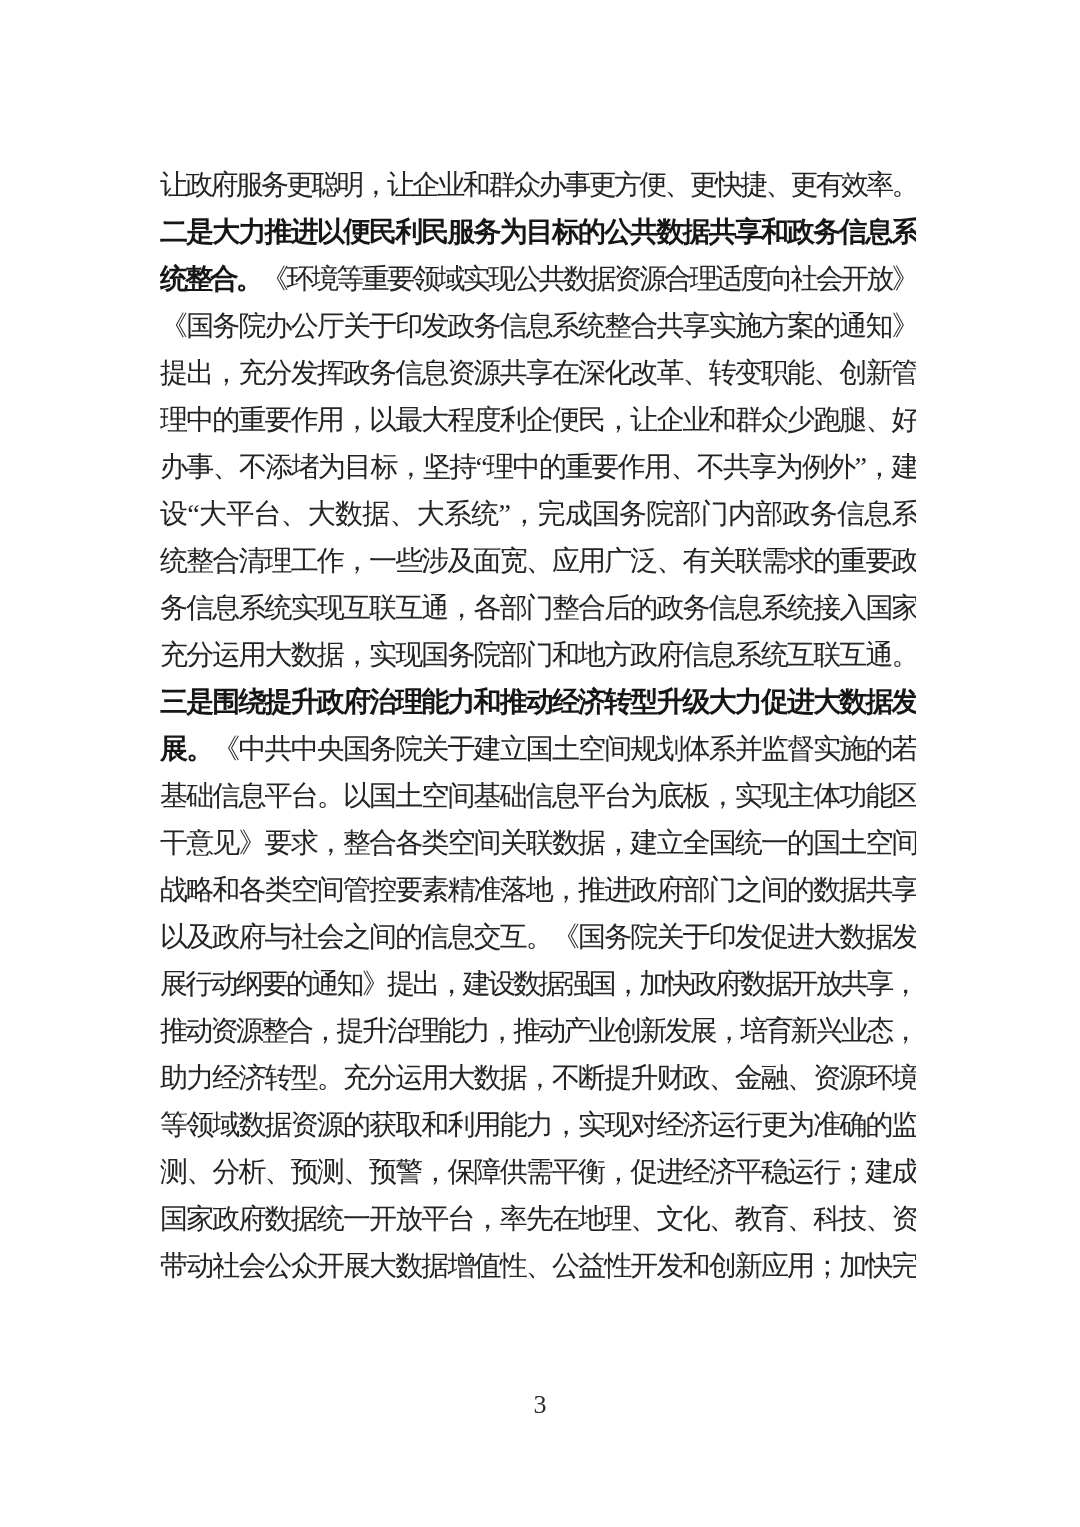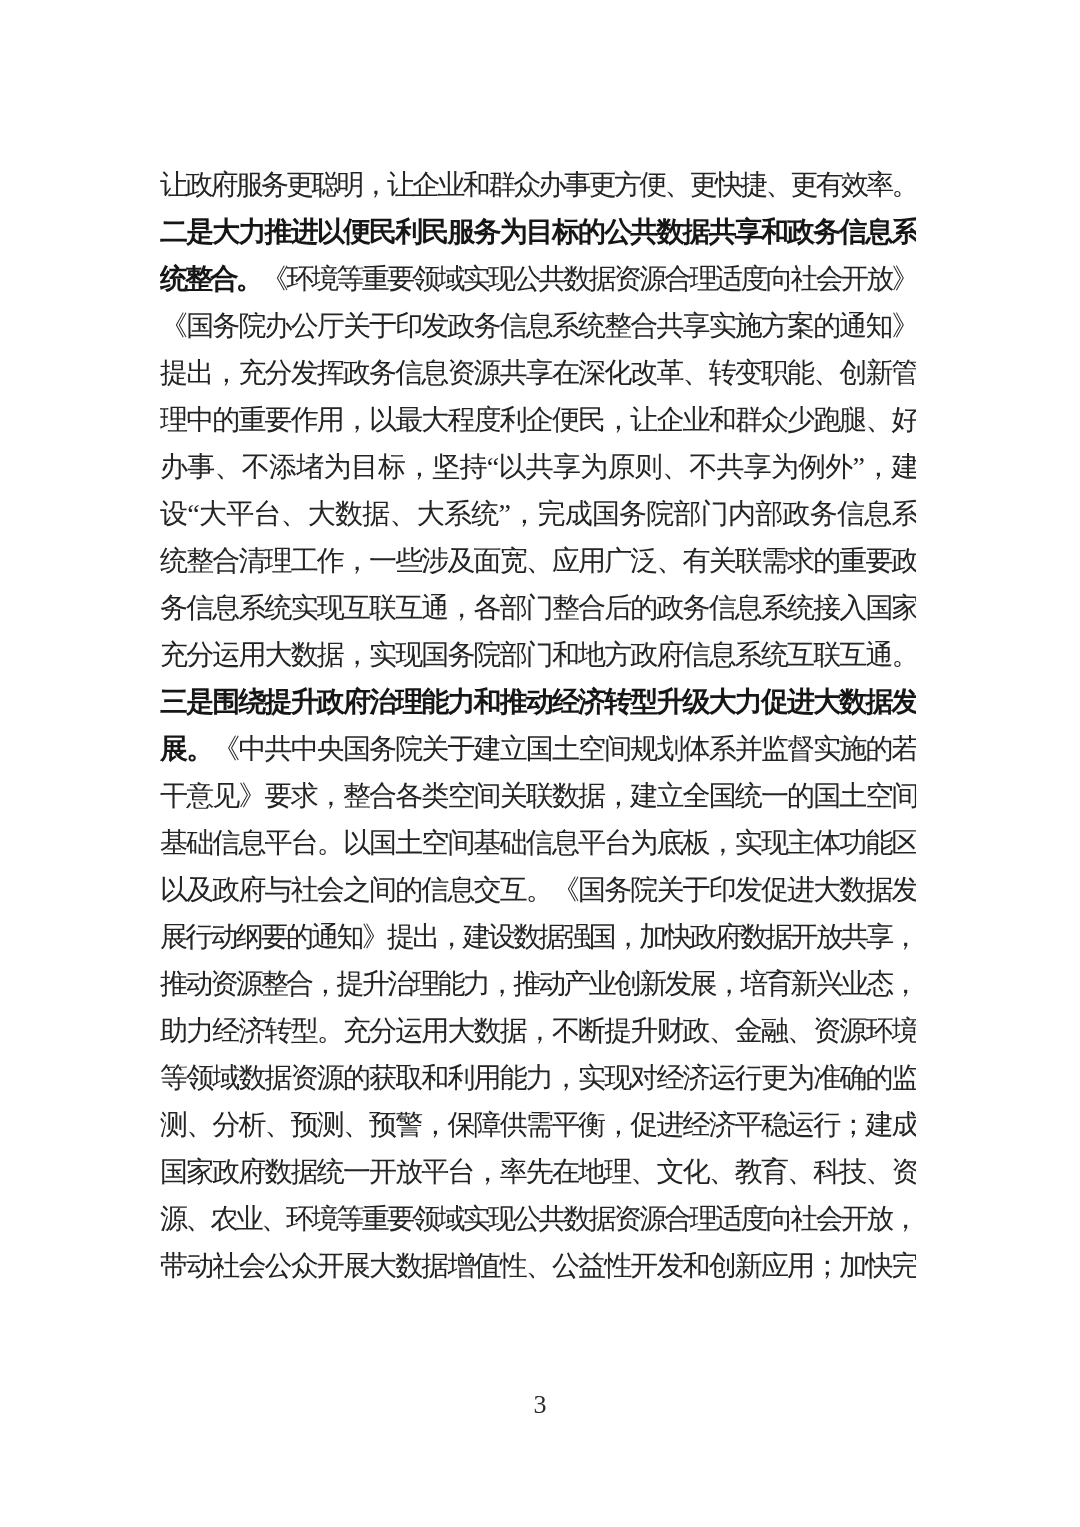--- a/index.html
+++ b/index.html
@@ -57,35 +57,35 @@
 <body>
 
 <div class="page">
   <div class="body-text" id="doc-lines">
       <div class="line"><span class="seg">让政府服务更聪明，让企业和群众办事更方便、更快捷、更有效率。</span></div>
       <div class="line"><span class="seg bold">二是大力推进以便民利民服务为目标的公共数据共享和政务信息系</span></div>
       <div class="line"><span class="seg bold">统整合。</span><span class="seg">《环境等重要领域实现公共数据资源合理适度向社会开放》</span></div>
       <div class="line"><span class="seg">《国务院办公厅关于印发政务信息系统整合共享实施方案的通知》</span></div>
       <div class="line"><span class="seg">提出，充分发挥政务信息资源共享在深化改革、转变职能、创新管</span></div>
       <div class="line"><span class="seg">理中的重要作用，以最大程度利企便民，让企业和群众少跑腿、好</span></div>
-      <div class="line"><span class="seg">办事、不添堵为目标，坚持“以共享为原则、不共享为例外”，建</span></div>
+      <div class="line"><span class="seg">办事、不添堵为目标，坚持“理中的重要作用、不共享为例外”，建</span></div>
       <div class="line"><span class="seg">设“大平台、大数据、大系统”，完成国务院部门内部政务信息系</span></div>
       <div class="line"><span class="seg">统整合清理工作，一些涉及面宽、应用广泛、有关联需求的重要政</span></div>
       <div class="line"><span class="seg">务信息系统实现互联互通，各部门整合后的政务信息系统接入国家</span></div>
       <div class="line"><span class="seg">充分运用大数据，实现国务院部门和地方政府信息系统互联互通。</span></div>
       <div class="line"><span class="seg bold">三是围绕提升政府治理能力和推动经济转型升级大力促进大数据发</span></div>
       <div class="line"><span class="seg bold">展。</span><span class="seg">《中共中央国务院关于建立国土空间规划体系并监督实施的若</span></div>
+      <div class="line"><span class="seg">基础信息平台。以国土空间基础信息平台为底板，实现主体功能区</span></div>
       <div class="line"><span class="seg">干意见》要求，整合各类空间关联数据，建立全国统一的国土空间</span></div>
-      <div class="line"><span class="seg">基础信息平台。以国土空间基础信息平台为底板，实现主体功能区</span></div>
+      <div class="line"><span class="seg">战略和各类空间管控要素精准落地，推进政府部门之间的数据共享</span></div>
       <div class="line"><span class="seg">以及政府与社会之间的信息交互。《国务院关于印发促进大数据发</span></div>
       <div class="line"><span class="seg">展行动纲要的通知》提出，建设数据强国，加快政府数据开放共享，</span></div>
       <div class="line"><span class="seg">推动资源整合，提升治理能力，推动产业创新发展，培育新兴业态，</span></div>
       <div class="line"><span class="seg">助力经济转型。充分运用大数据，不断提升财政、金融、资源环境</span></div>
       <div class="line"><span class="seg">等领域数据资源的获取和利用能力，实现对经济运行更为准确的监</span></div>
       <div class="line"><span class="seg">测、分析、预测、预警，保障供需平衡，促进经济平稳运行；建成</span></div>
       <div class="line"><span class="seg">国家政府数据统一开放平台，率先在地理、文化、教育、科技、资</span></div>
-      <div class="line"><span class="seg">源、农业、环境等重要领域实现公共数据资源合理适度向社会开放，</span></div>
       <div class="line"><span class="seg">带动社会公众开展大数据增值性、公益性开发和创新应用；加快完</span></div>
     </div>
   <div class="footer">
     <span class="pagenum">3</span>
   </div>
 </div>
 
 </body></html>

